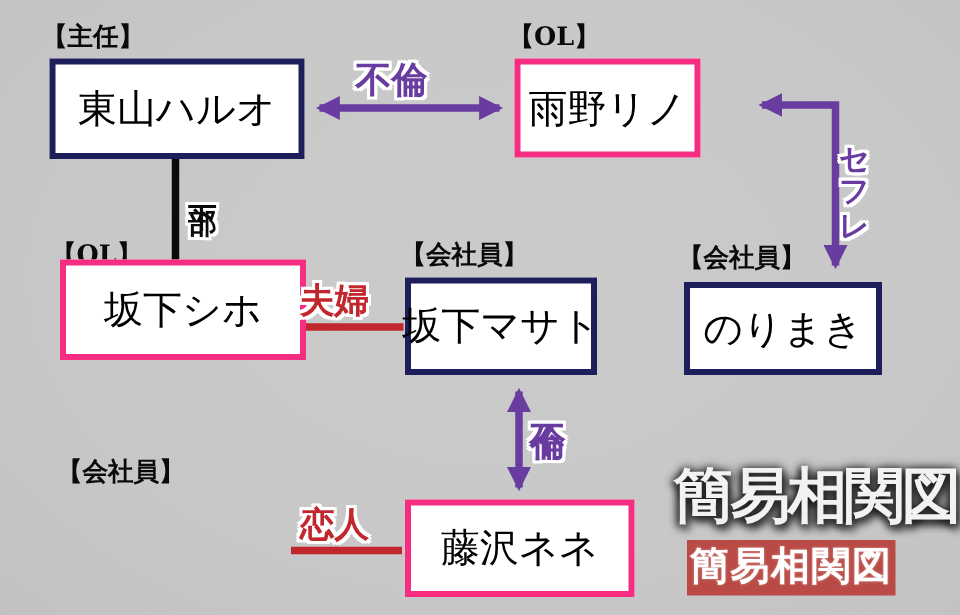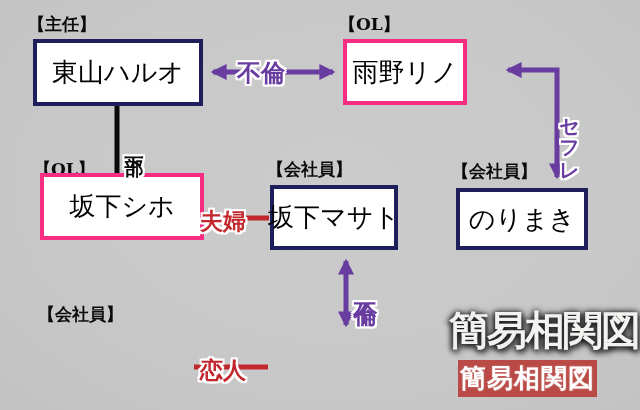--- a/index.html
+++ b/index.html
@@ -26,21 +26,20 @@
   .box span{
     font-size:26px;font-weight:normal;color:#000;white-space:nowrap;letter-spacing:0px;
   }
   .elabel{
     position:absolute;font-family:"DejaVu Sans","Liberation Sans",sans-serif;
     font-weight:bold;white-space:nowrap;line-height:1.05;
   }
   .outline{
     text-shadow:-2px 0 0 #fff,2px 0 0 #fff,0 -2px 0 #fff,0 2px 0 #fff,
       -2px -2px 0 #fff,2px -2px 0 #fff,-2px 2px 0 #fff,2px 2px 0 #fff;
-    margin-top:20px;
   }
   .vertical{writing-mode:vertical-rl;text-orientation:upright;}
   .purple-t{color:var(--purple);}
   .red-t{color:var(--red);}
   .ink-t{color:var(--ink);}
   .title-main{
     position:absolute;left:449px;top:303px;width:188px;text-align:center;
     font-size:40px;font-weight:bold;color:var(--title_white);letter-spacing:-2px;
     text-shadow:0 0 7px #1c1c1c,2px 3px 6px #1a1a1a,-2px 1px 5px rgba(30,30,30,.8);
     white-space:nowrap;
@@ -91,20 +90,23 @@
     <span>坂下マサト</span>
   </div>
 
   <div class="role" style="left:452px;top:160px">【会社員】</div>
   <div class="box navy" style="left:456px;top:188px;width:132px;height:62px">
     <span>のりまき</span>
   </div>
 
   <div class="role" style="left:38px;top:303px">【会社員】</div>
 
+  <div class="box pink" style="left:270px;top:333px;width:153px;height:65px">
+    <span>藤沢ネネ</span>
+  </div>
 
   <div class="elabel purple-t outline" style="left:237px;top:41px;font-size:24px">不倫</div>
   <div class="elabel purple-t outline vertical" style="left:559px;top:84px;font-size:20px">セフレ</div>
   <div class="elabel ink-t outline vertical" style="left:124px;top:122px;font-size:19px">部下</div>
   <div class="elabel red-t outline" style="left:200px;top:189px;font-size:23px">夫婦</div>
   <div class="elabel purple-t outline vertical" style="left:352px;top:264px;font-size:24px">不倫</div>
   <div class="elabel red-t outline" style="left:200px;top:338px;font-size:23px">恋人</div>
 
   <div class="title-main">簡易相関図</div>
   <div class="title-sub">簡易相関図</div>

